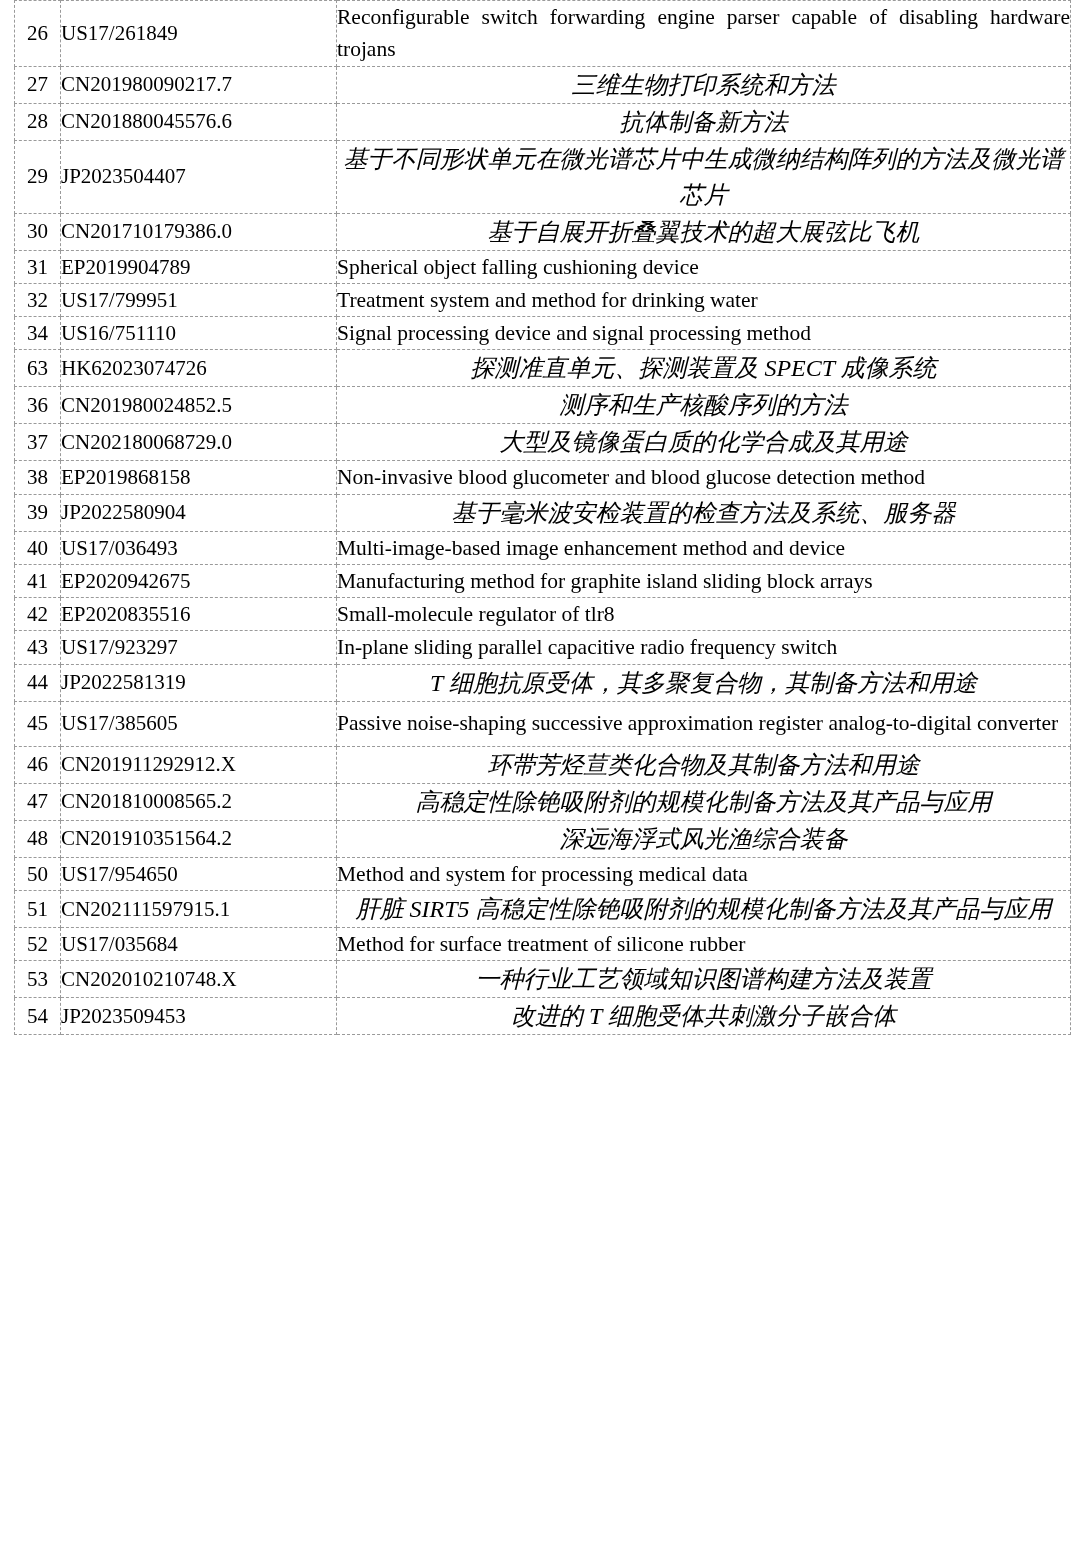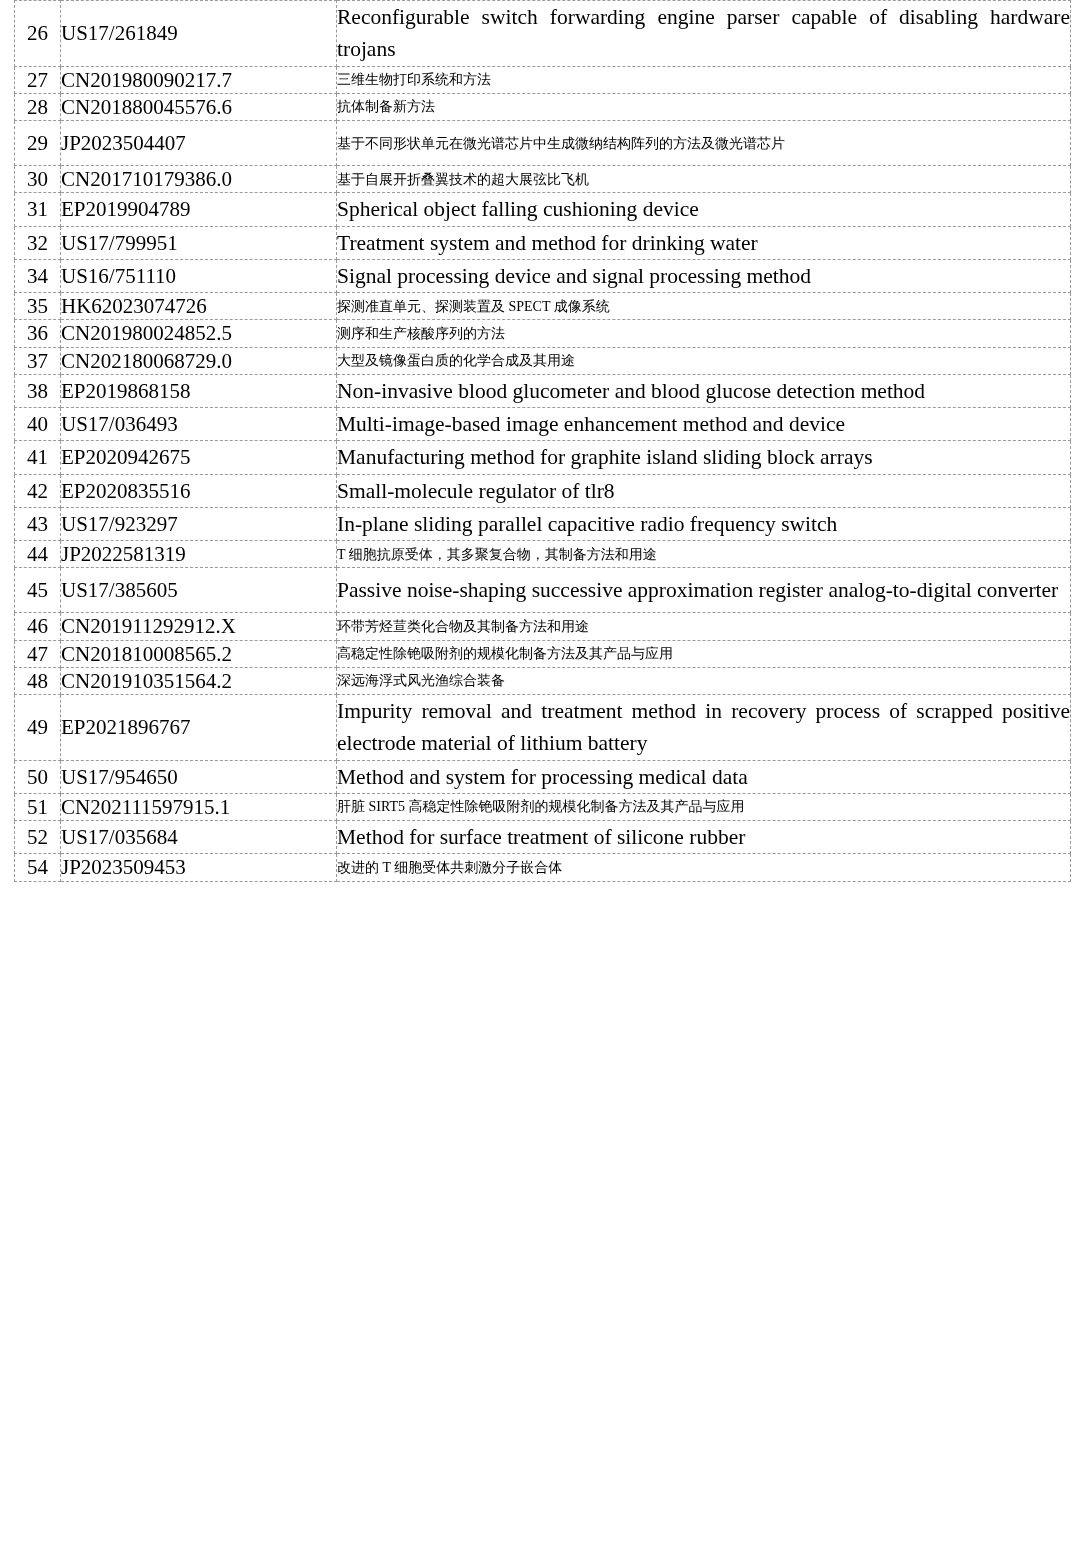--- a/index.html
+++ b/index.html
@@ -50,22 +50,23 @@
   }
   td.title {
     font-size: 21.5px;
     line-height: 1.5;
     padding: 5px 14px 5px 12px;
     text-align: justify;
     text-justify: inter-word;
     word-spacing: normal;
   }
   td.title.cjk {
-    font-size: 14px;
-    text-align: left;
+    font-size: 24px;
+    text-align: center;
+    font-style: italic;
   }
   
   td.title.justify-spread {
     text-align: justify;
     text-align-last: left;
     margin-top: 28px;
   }
   tr.tall td { height: 44px; }
 </style>
 </head>
@@ -113,38 +114,43 @@
           <td class="num">32</td>
           <td class="appno">US17/799951</td>
           <td class="title">Treatment system and method for drinking water</td>
         </tr>
         <tr>
           <td class="num">34</td>
           <td class="appno">US16/751110</td>
           <td class="title">Signal processing device and signal processing method</td>
         </tr>
         <tr>
-          <td class="num">35</td>
+          <td class="num">63</td>
           <td class="appno">HK62023074726</td>
           <td class="title cjk">探测准直单元、探测装置及 SPECT 成像系统</td>
         </tr>
         <tr>
           <td class="num">36</td>
           <td class="appno">CN201980024852.5</td>
           <td class="title cjk">测序和生产核酸序列的方法</td>
         </tr>
         <tr>
           <td class="num">37</td>
           <td class="appno">CN202180068729.0</td>
           <td class="title cjk">大型及镜像蛋白质的化学合成及其用途</td>
         </tr>
         <tr>
           <td class="num">38</td>
           <td class="appno">EP2019868158</td>
           <td class="title">Non-invasive blood glucometer and blood glucose detection method</td>
+        </tr>
+        <tr>
+          <td class="num">39</td>
+          <td class="appno">JP2022580904</td>
+          <td class="title cjk">基于毫米波安检装置的检查方法及系统、服务器</td>
         </tr>
         <tr>
           <td class="num">40</td>
           <td class="appno">US17/036493</td>
           <td class="title">Multi-image-based image enhancement method and device</td>
         </tr>
         <tr>
           <td class="num">41</td>
           <td class="appno">EP2020942675</td>
           <td class="title">Manufacturing method for graphite island sliding block arrays</td>
@@ -177,39 +183,39 @@
         <tr>
           <td class="num">47</td>
           <td class="appno">CN201810008565.2</td>
           <td class="title cjk">高稳定性除铯吸附剂的规模化制备方法及其产品与应用</td>
         </tr>
         <tr>
           <td class="num">48</td>
           <td class="appno">CN201910351564.2</td>
           <td class="title cjk">深远海浮式风光渔综合装备</td>
         </tr>
-        <tr class="tall">
-          <td class="num">49</td>
-          <td class="appno">EP2021896767</td>
-          <td class="title justify-spread">Impurity removal and treatment method in recovery process of scrapped positive electrode material of lithium battery</td>
-        </tr>
         <tr>
           <td class="num">50</td>
           <td class="appno">US17/954650</td>
           <td class="title">Method and system for processing medical data</td>
         </tr>
         <tr>
           <td class="num">51</td>
           <td class="appno">CN202111597915.1</td>
           <td class="title cjk">肝脏 SIRT5 高稳定性除铯吸附剂的规模化制备方法及其产品与应用</td>
         </tr>
         <tr>
           <td class="num">52</td>
           <td class="appno">US17/035684</td>
           <td class="title">Method for surface treatment of silicone rubber</td>
+        </tr>
+        <tr>
+          <td class="num">53</td>
+          <td class="appno">CN202010210748.X</td>
+          <td class="title cjk">一种行业工艺领域知识图谱构建方法及装置</td>
         </tr>
         <tr>
           <td class="num">54</td>
           <td class="appno">JP2023509453</td>
           <td class="title cjk">改进的 T 细胞受体共刺激分子嵌合体</td>
         </tr>
       </tbody>
   </table>
 </div>
 

